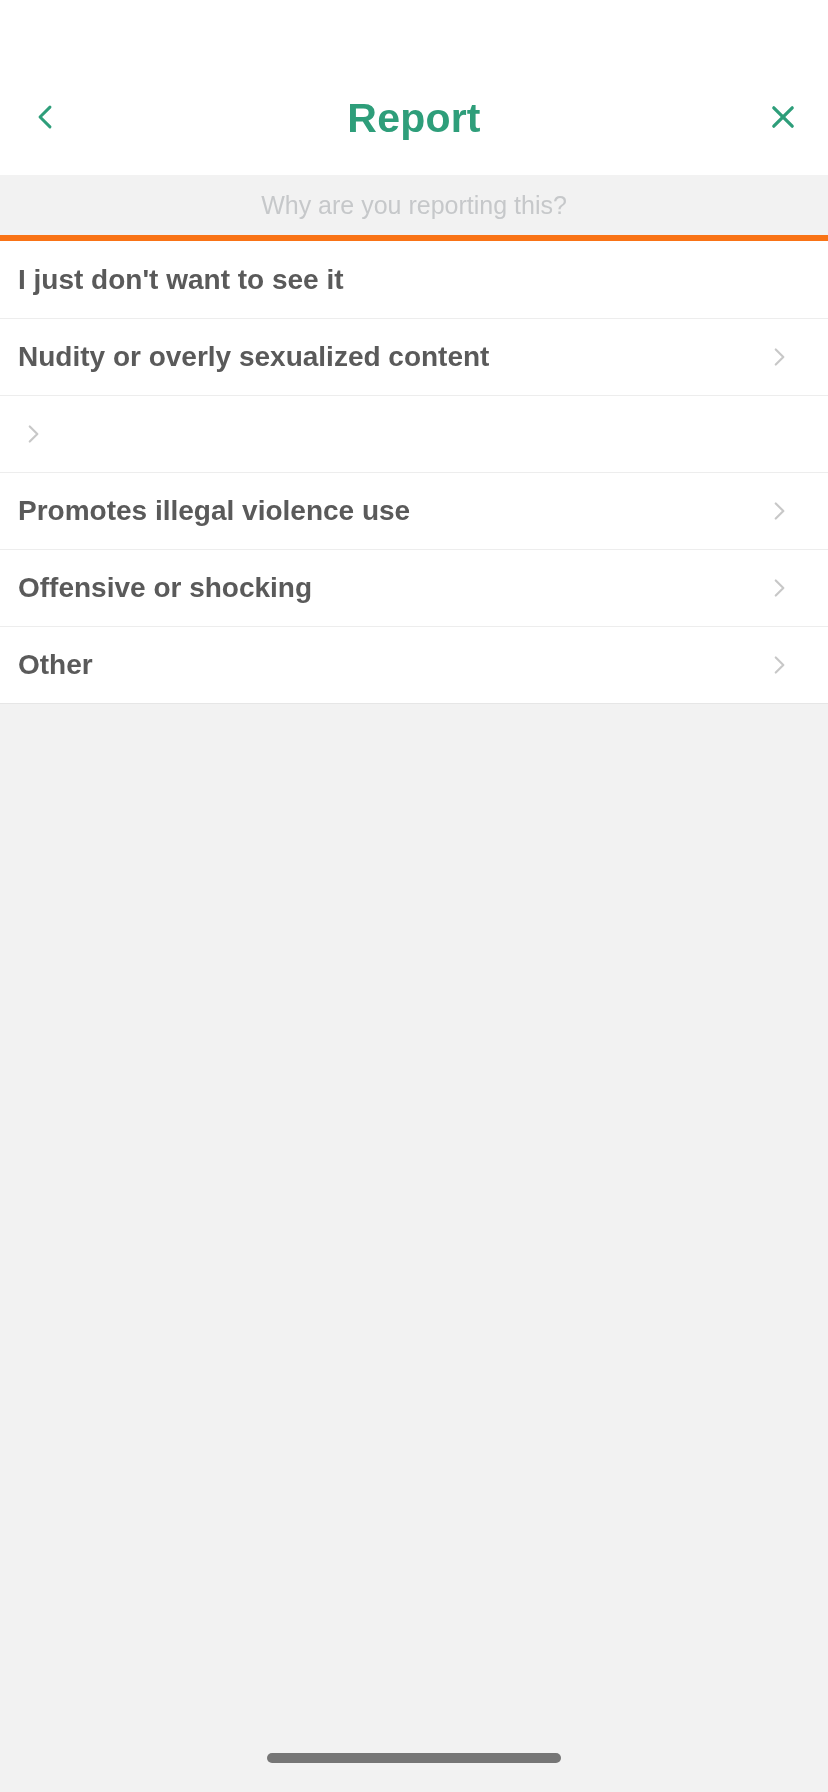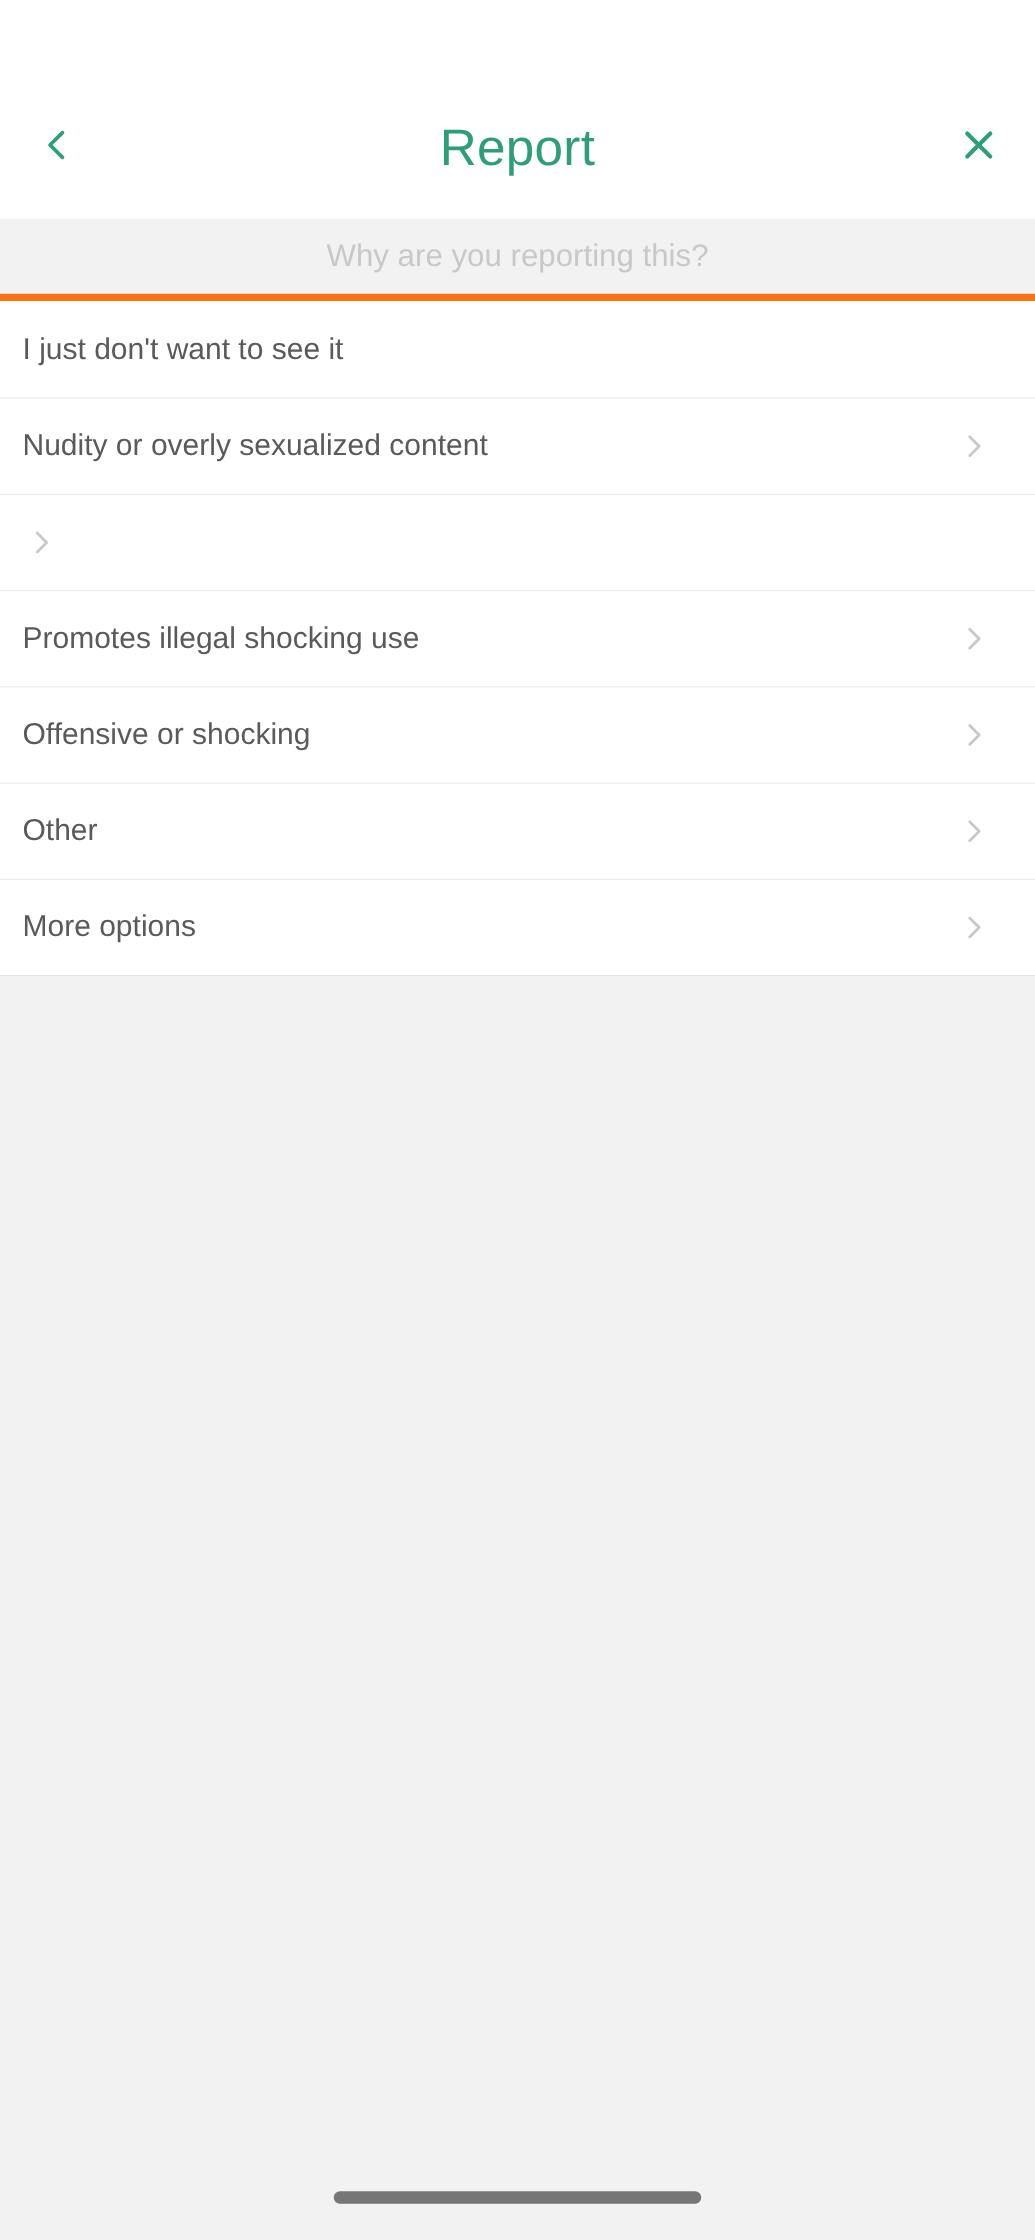--- a/index.html
+++ b/index.html
@@ -36,21 +36,21 @@
     background: #ffffff;
     flex: 0 0 auto;
     display: flex;
     align-items: center;
     justify-content: center;
   }
   .header-title {
     font-size: 41px;
     color: #2e9e7a;
     letter-spacing: 0.2px;
-    font-weight: 400;
+    font-weight: 700;
   }
   .btn-back {
     position: absolute;
     left: 14px;
     top: 50%;
     transform: translateY(-50%);
     width: 62px;
     height: 62px;
     display: flex;
     align-items: center;
@@ -100,23 +100,23 @@
     padding: 0 18px;
     background: #ffffff;
     box-sizing: border-box;
     cursor: pointer;
   }
   .option-row + .option-row {
     border-top: 1px solid #ededed;
     justify-content: space-between;
   }
   .option-label {
-    font-size: 24px;
+    font-size: 28px;
     color: #5a5a5a;
-    font-weight: 400;
+    font-weight: 700;
     line-height: 1;
     flex: 1 1 auto;
   }
   .chev {
     flex: 0 0 auto;
     width: 30px;
     height: 30px;
     margin-right: 16px;
     display: flex;
     align-items: center;
@@ -198,45 +198,37 @@
         </span>
       </div>
       <div class="option-row">
         <span class="chev">
           <svg width="26" height="26" viewBox="0 0 24 24" fill="none" stroke="#c8c8c8" stroke-width="2" stroke-linecap="round" stroke-linejoin="round">
             <polyline points="9 5 16 12 9 19"></polyline>
           </svg>
         </span>
       </div>
       <div class="option-row">
-        <div class="option-label">Promotes illegal shocking use</div>
+        <div class="option-label">Promotes illegal violence use</div>
         <span class="chev">
           <svg width="26" height="26" viewBox="0 0 24 24" fill="none" stroke="#c8c8c8" stroke-width="2" stroke-linecap="round" stroke-linejoin="round">
             <polyline points="9 5 16 12 9 19"></polyline>
           </svg>
         </span>
       </div>
       <div class="option-row">
         <div class="option-label">Offensive or shocking</div>
         <span class="chev">
           <svg width="26" height="26" viewBox="0 0 24 24" fill="none" stroke="#c8c8c8" stroke-width="2" stroke-linecap="round" stroke-linejoin="round">
             <polyline points="9 5 16 12 9 19"></polyline>
           </svg>
         </span>
       </div>
       <div class="option-row">
         <div class="option-label">Other</div>
-        <span class="chev">
-          <svg width="26" height="26" viewBox="0 0 24 24" fill="none" stroke="#c8c8c8" stroke-width="2" stroke-linecap="round" stroke-linejoin="round">
-            <polyline points="9 5 16 12 9 19"></polyline>
-          </svg>
-        </span>
-      </div>
-      <div class="option-row">
-        <div class="option-label">More options</div>
         <span class="chev">
           <svg width="26" height="26" viewBox="0 0 24 24" fill="none" stroke="#c8c8c8" stroke-width="2" stroke-linecap="round" stroke-linejoin="round">
             <polyline points="9 5 16 12 9 19"></polyline>
           </svg>
         </span>
       </div>
     </div>
 
   <div class="filler"></div>
 

